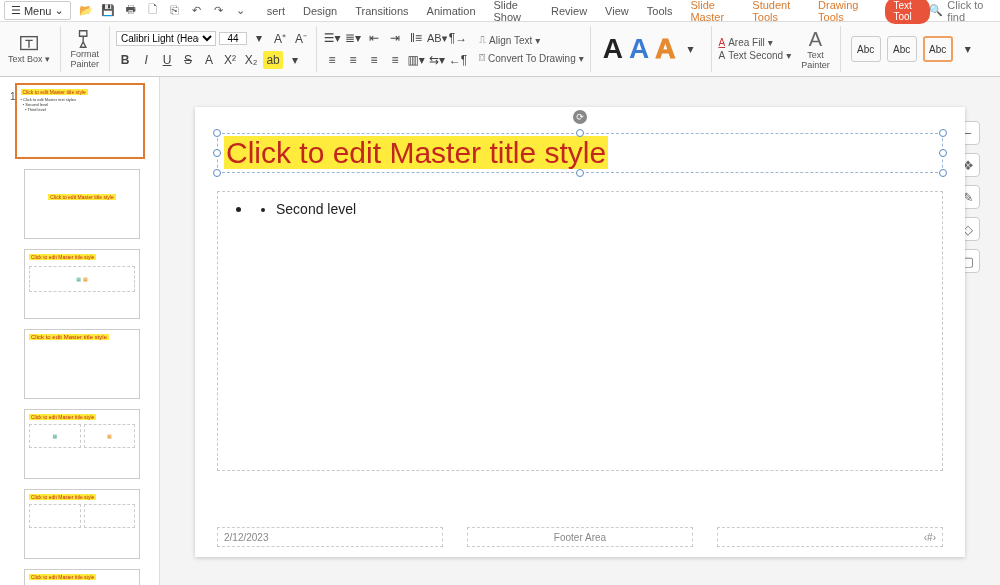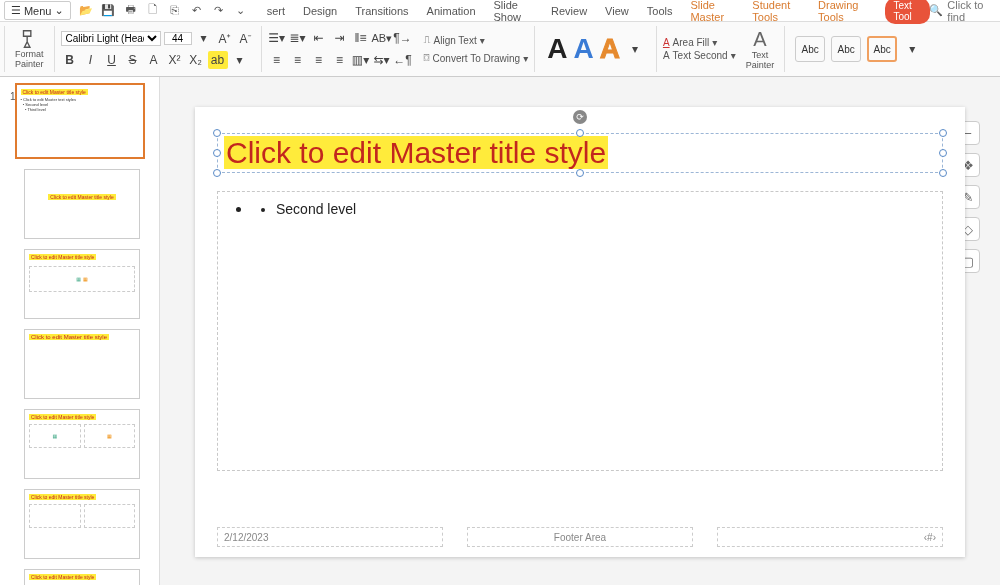--- a/index.html
+++ b/index.html
@@ -102,20 +102,27 @@
     <span class="tab orange">Drawing Tools</span>
     <span id="texttool">Text Tool</span>
   </div>
   <div id="search">
     <span>🔍</span>
     <span>Click to find </span>
   </div>
 </div>
 
 <div id="ribbon">
+  <div class="rgroup">
+    <svg class="bigicon" viewBox="0 0 24 24" fill="none" stroke="currentColor" stroke-width="1.5">
+        <rect x="3" y="4" width="18" height="14"></rect>
+        <path d="M8 8h8M12 8v8"></path>
+      </svg>
+    <div class="smlbl"><span>Text Box</span> ▾</div>
+  </div>
   <div class="vdiv"></div>
   <div class="rgroup">
     <svg class="bigicon" viewBox="0 0 24 24" fill="none" stroke="currentColor" stroke-width="1.5">
         <path d="M6 3h8v6H6zM10 9v6l-3 6h6l-3-6"></path>
       </svg>
     <div class="smlbl" style="white-space:pre">Format
 Painter</div>
   </div>
   <div class="vdiv"></div>
 

